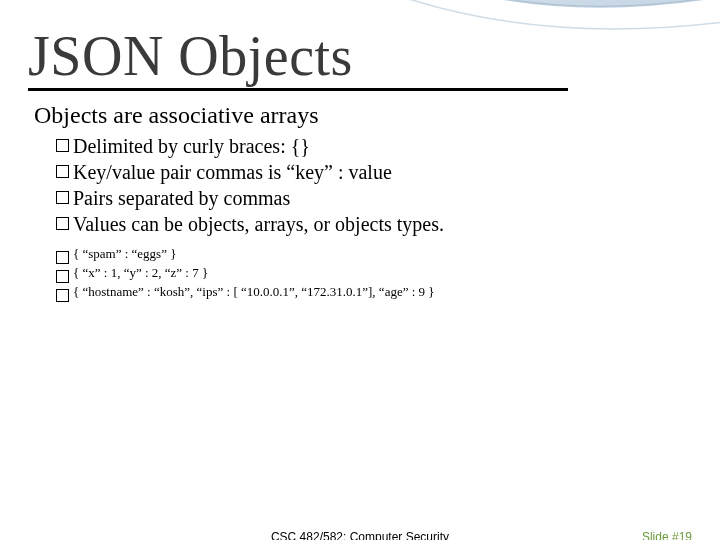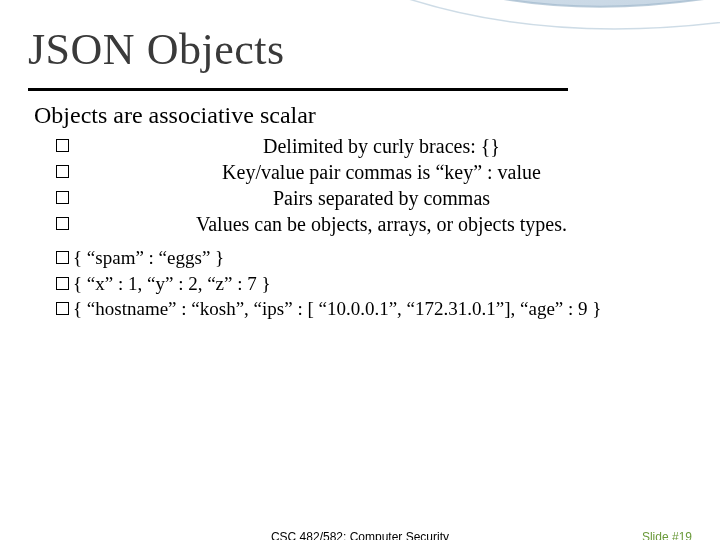--- a/index.html
+++ b/index.html
@@ -23,21 +23,21 @@
     top: -140px;
     right: -80px;
     width: 520px;
     height: 260px;
     pointer-events: none;
   }
   .title {
     position: absolute;
     top: 24px;
     left: 28px;
-    font-size: 44px;
+    font-size: 56px;
     font-weight: 400;
     color: #3a3a3a;
     letter-spacing: 0.5px;
   }
   .title-rule {
     position: absolute;
     top: 88px;
     left: 28px;
     width: 540px;
     height: 0;
@@ -69,27 +69,26 @@
     width: 13px;
     height: 13px;
     border: 1.5px solid #000;
     box-sizing: border-box;
     margin-top: 6px;
     margin-right: 4px;
     flex: 0 0 auto;
   }
   .sub .item .txt {
     flex: 1 1 auto;
-    text-align: center;
   }
   .sub2 {
     margin-left: 22px;
   }
   .sub2 .item {
-    font-size: 19px;
+    font-size: 13px;
     line-height: 1.35;
     display: flex;
     align-items: flex-start;
   }
   .sub2 .item .sq {
     display: inline-block;
     width: 13px;
     height: 13px;
     border: 1.5px solid #000;
     box-sizing: border-box;
@@ -135,21 +134,21 @@
     <path d="M0,40 Q200,200 520,120 L520,0 L0,0 Z" fill="url(#g1)" opacity="0.85"></path>
     <path d="M0,40 Q200,200 520,120" fill="none" stroke="#9fb8cc" stroke-width="2" opacity="0.7"></path>
     <path d="M40,10 Q230,180 520,90" fill="none" stroke="#c8d8e4" stroke-width="1.5" opacity="0.8"></path>
     <path d="M0,80 Q210,210 520,150" fill="none" stroke="#aec4d6" stroke-width="1.5" opacity="0.6"></path>
   </svg>
 
   <div class="title">JSON Objects</div>
   <div class="title-rule"></div>
 
   <div class="body">
-    <div class="h1">Objects are associative scalar</div>
+    <div class="h1">Objects are associative arrays</div>
     <div class="sub">
       <div class="item">
           <span class="sq"></span>
           <span class="txt">Delimited by curly braces: {}</span>
         </div>
       <div class="item">
           <span class="sq"></span>
           <span class="txt">Key/value pair commas is “key” : value</span>
         </div>
       <div class="item">

